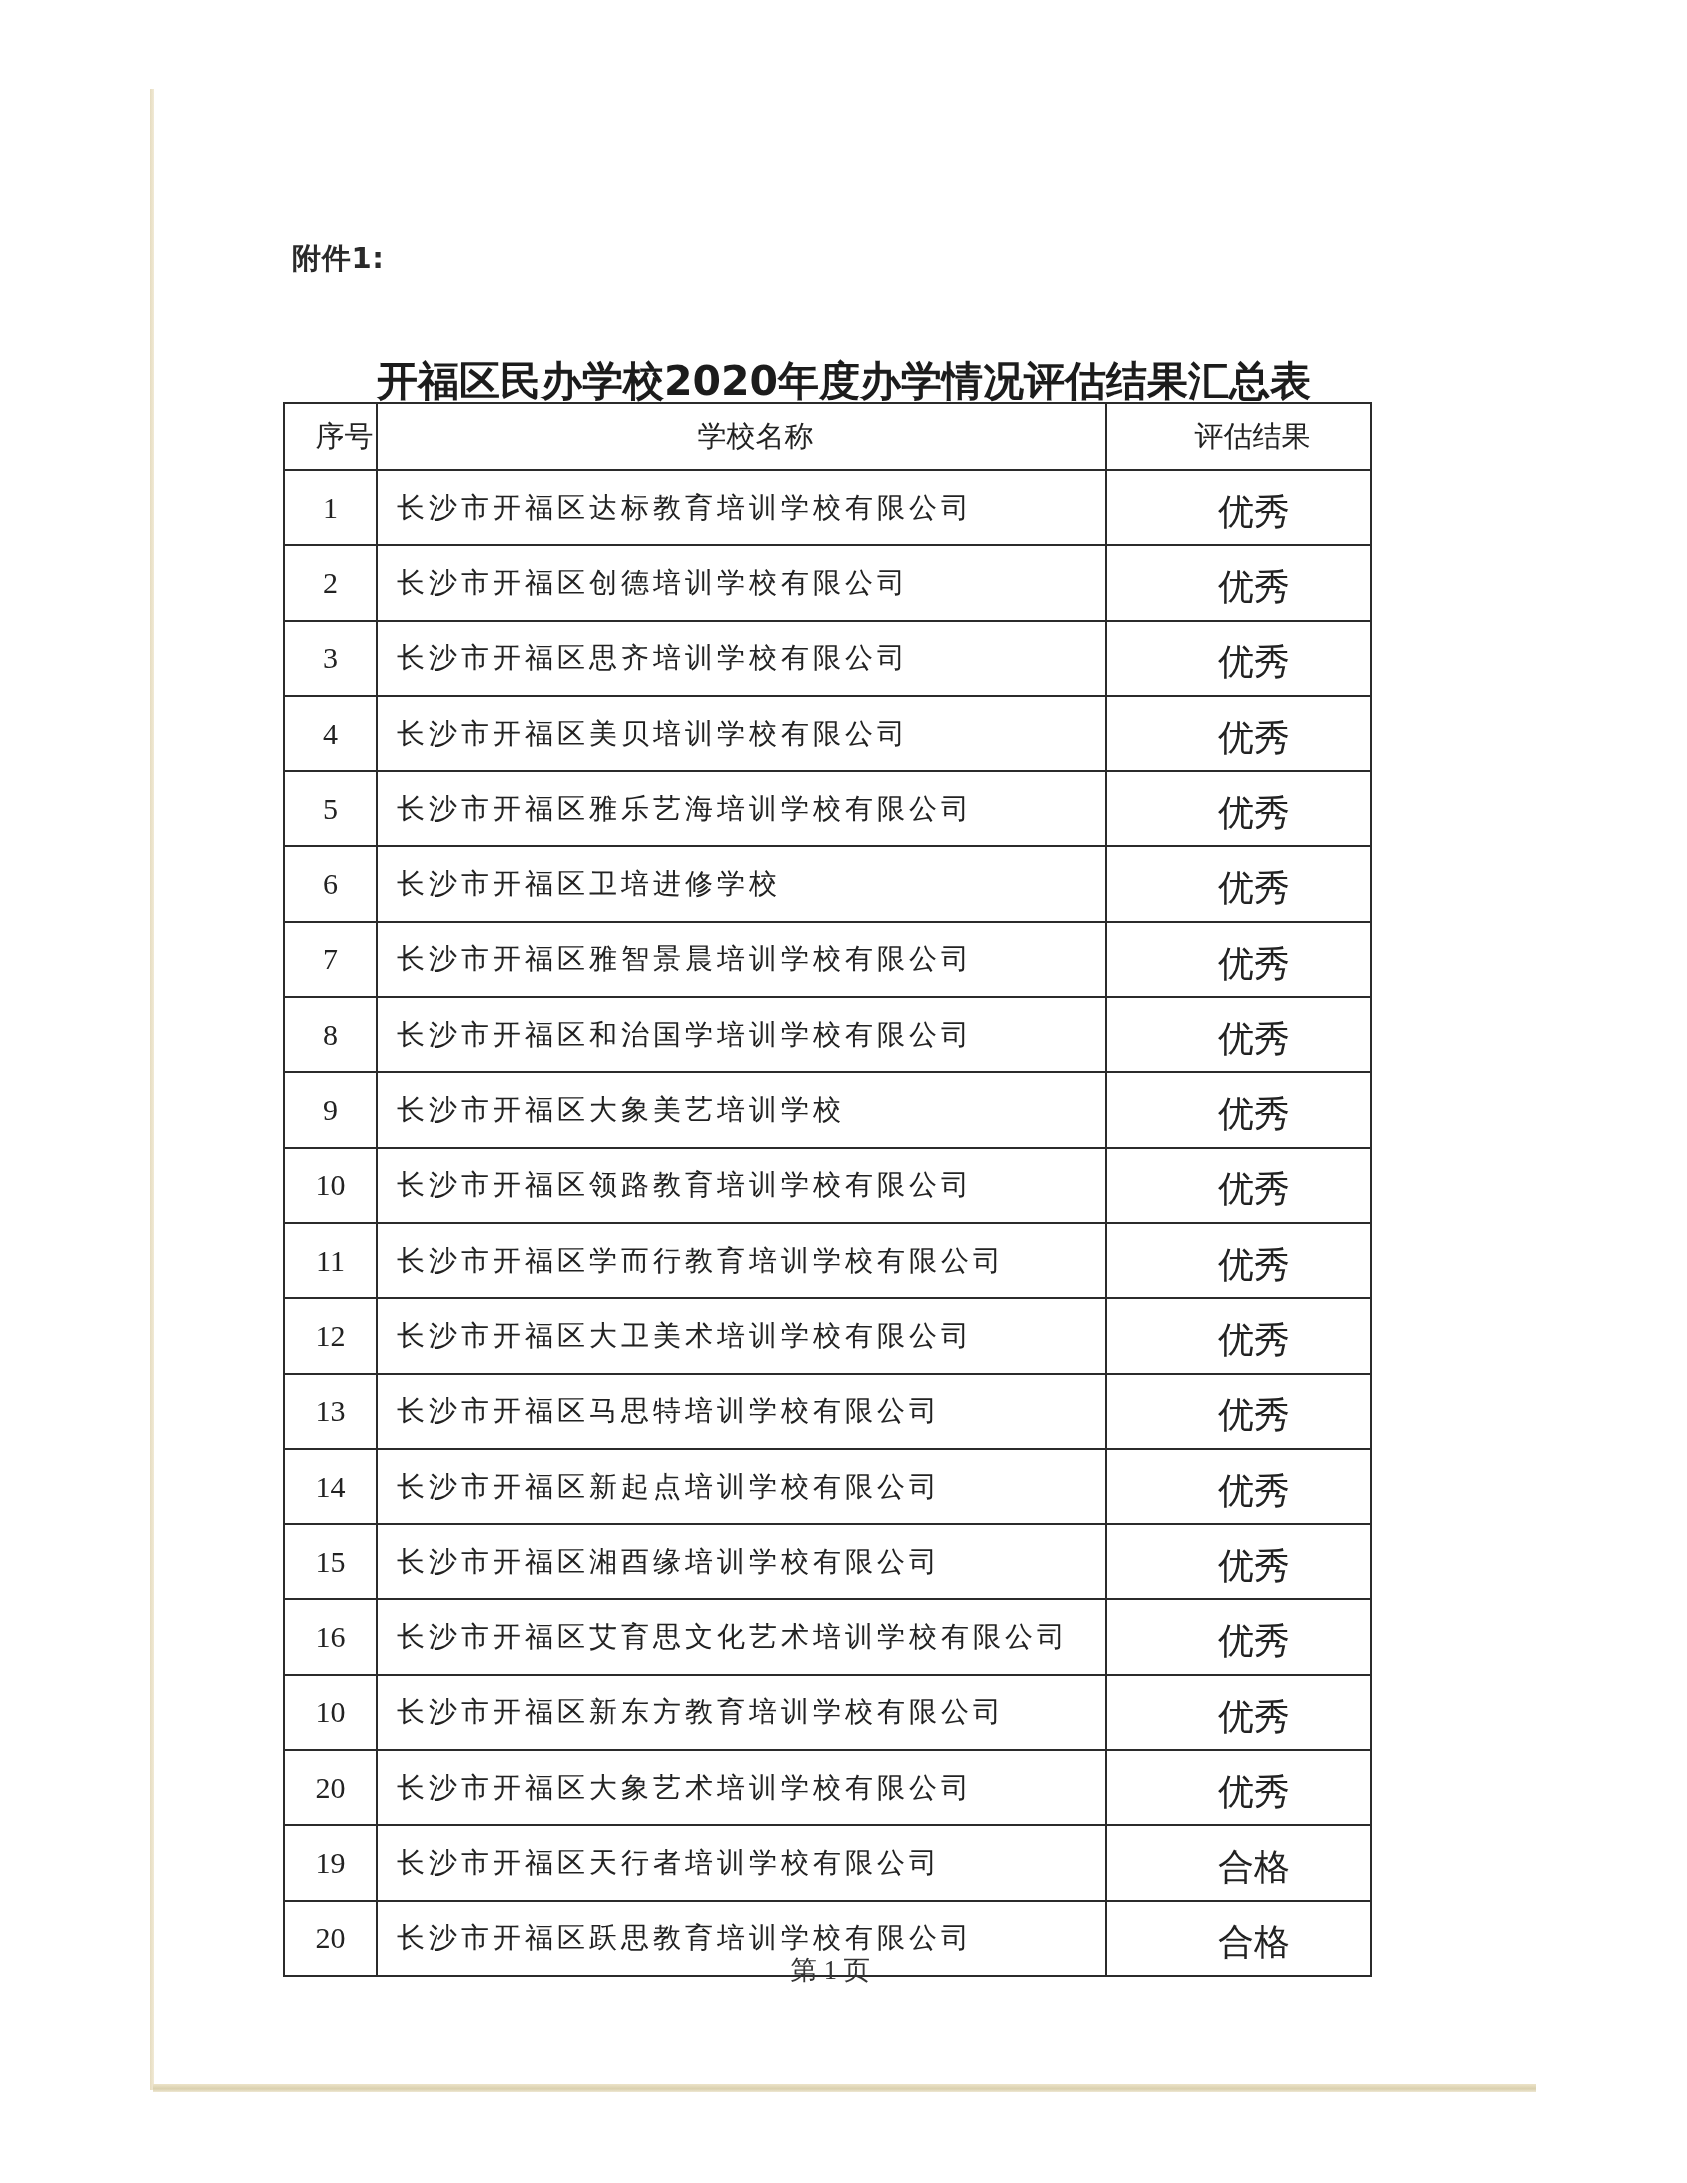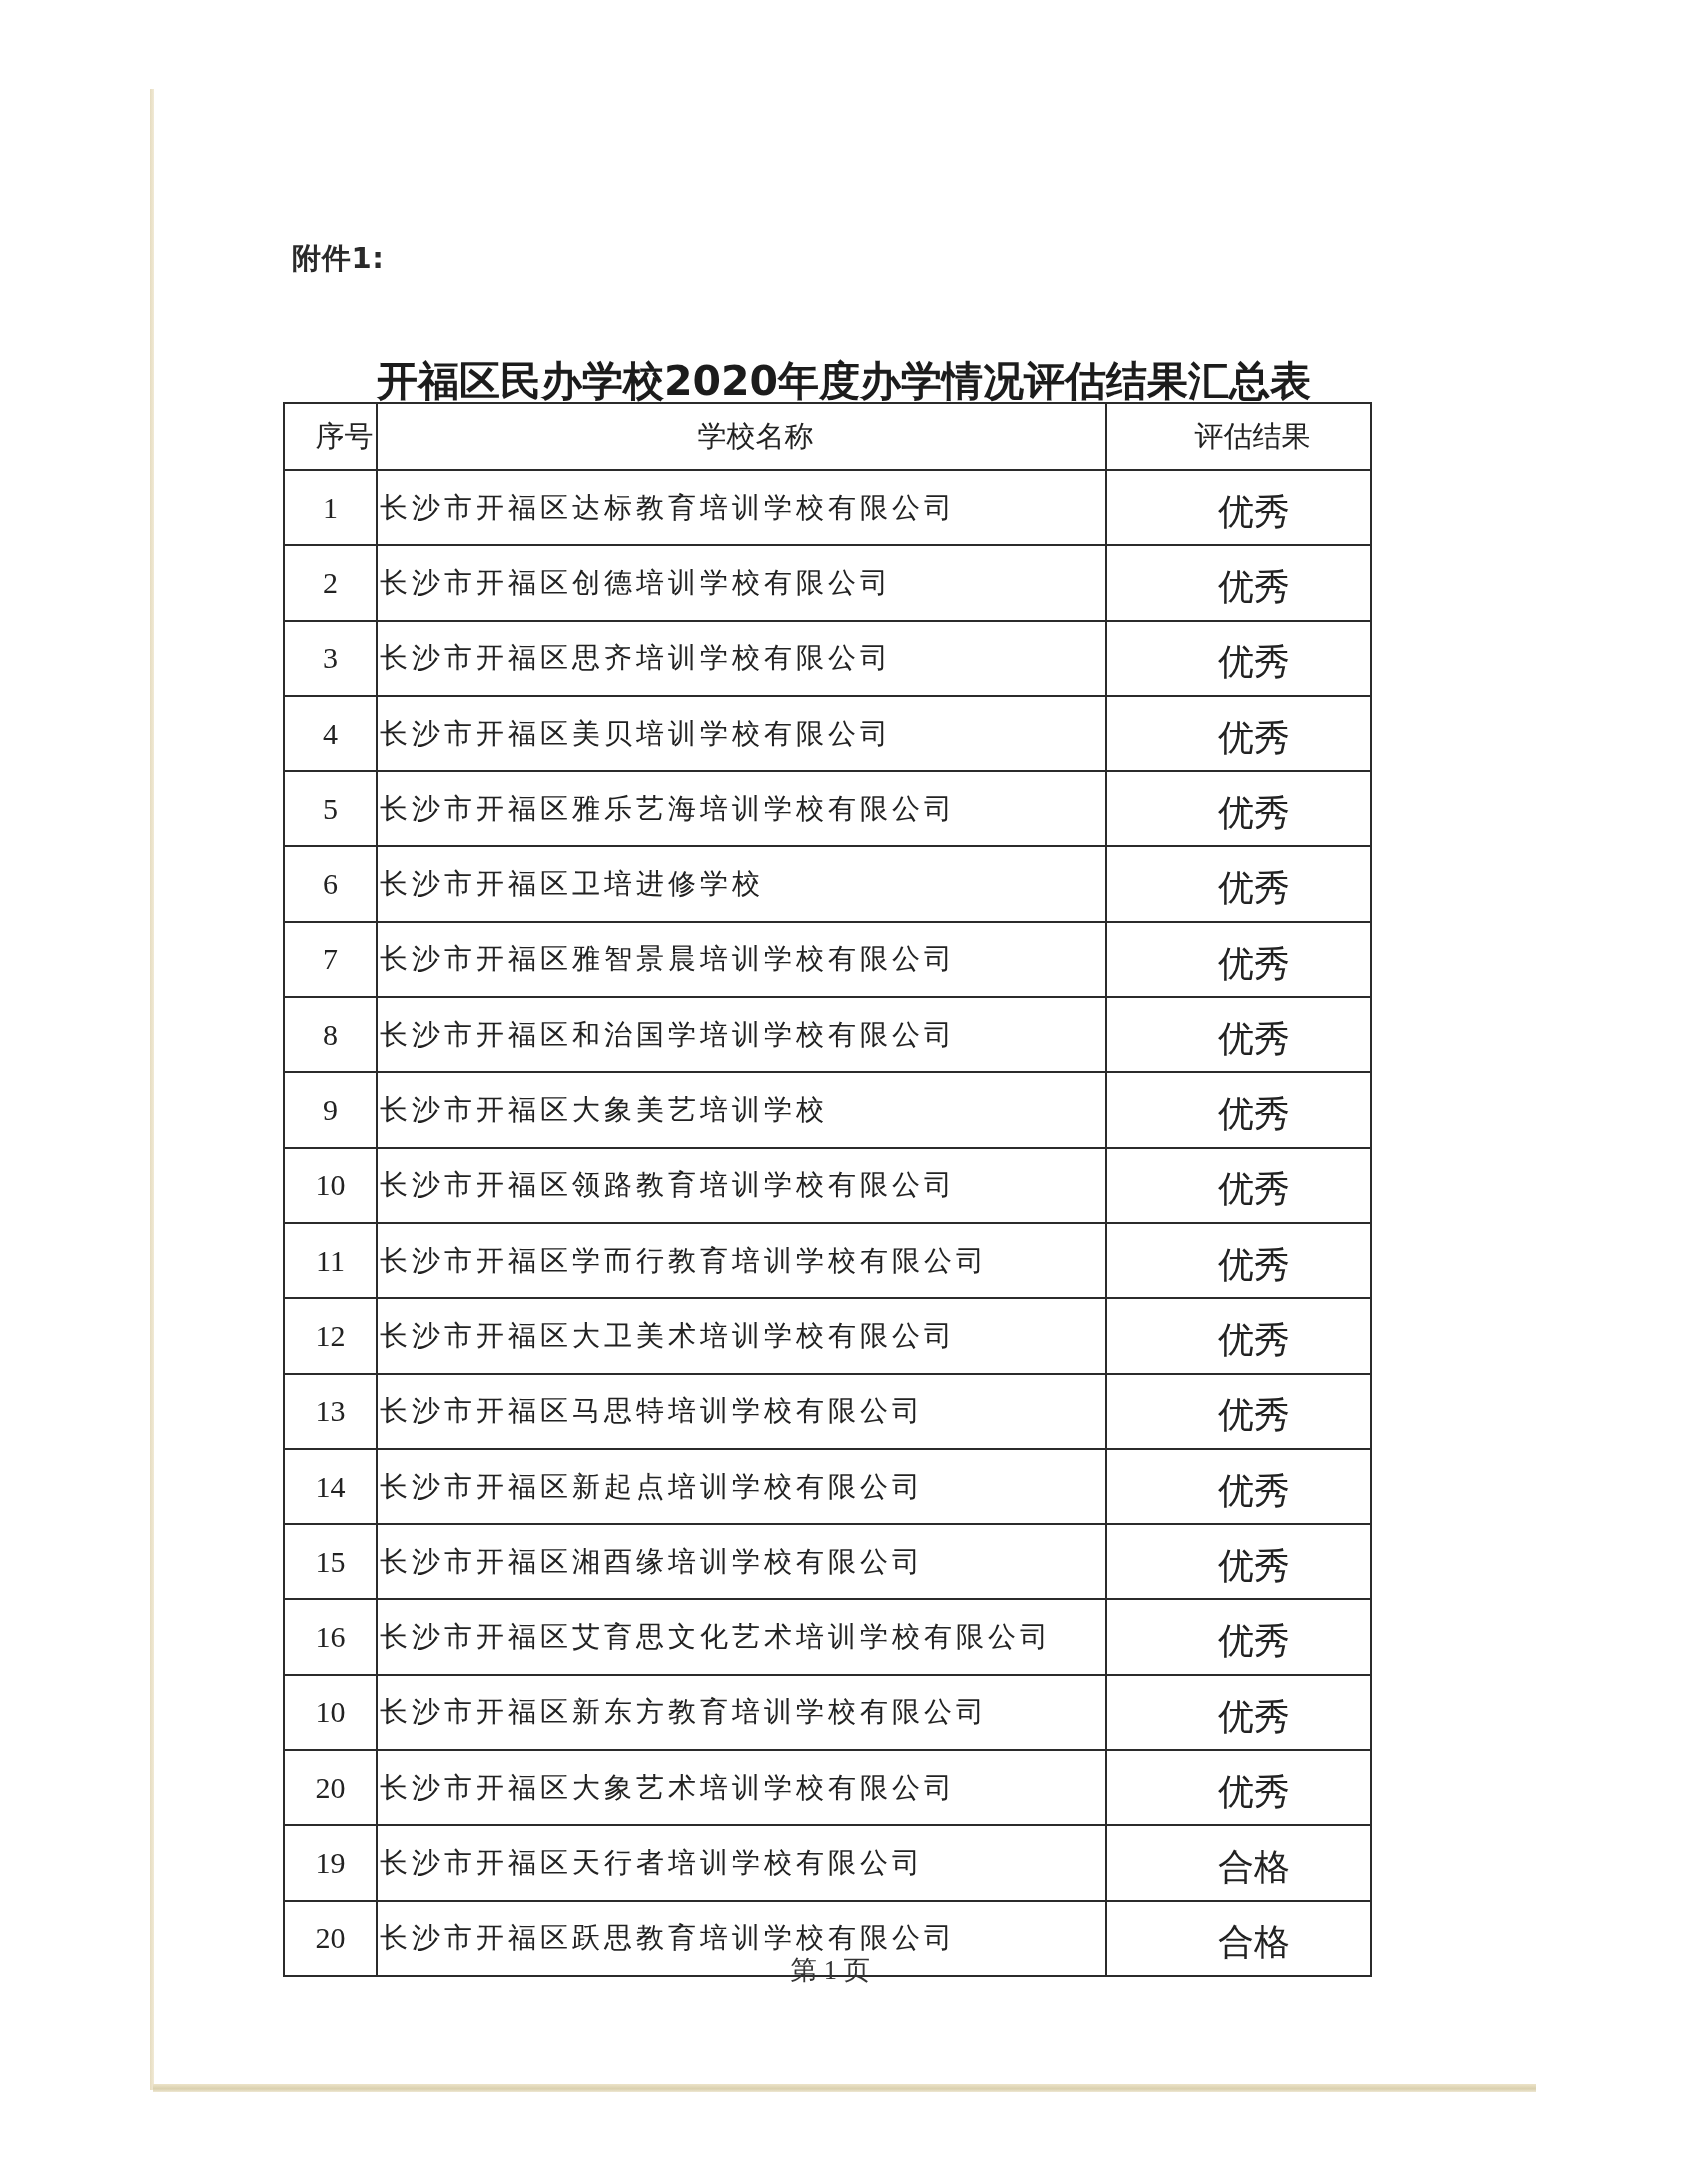--- a/index.html
+++ b/index.html
@@ -37,21 +37,21 @@
     col.c-name { width: 729px; }
     col.c-res { width: 265px; }
     th, td {
       border: 2px solid #2b2b2b;
       height: 64px; padding: 0;
       font-size: 28.4px; color: #222;
       vertical-align: middle;
     }
     thead th { height: 65px; font-family: "DejaVu Sans", sans-serif; font-weight: normal; font-size: 29px; padding-left: 28px; }
     td.no { text-align: center; font-family: "Liberation Serif", serif; font-size: 30px; }
-    td.name { text-align: left; padding-left: 2px; letter-spacing: 4px; font-family: "DejaVu Sans", sans-serif; font-size: 28px; margin-top: 28px; }
+    td.name { text-align: left; padding-left: 19px; letter-spacing: 4px; font-family: "DejaVu Sans", sans-serif; font-size: 28px; margin-top: 28px; }
     td.res { text-align: center; font-family: "DejaVu Sans", sans-serif; font-size: 36px; padding-top: 9.3px; padding-left: 31px; }
     .footer {
       position: absolute; left: 0; width: 1687px; top: 1952px; text-align: center;
       font-family: "Liberation Serif", serif; font-size: 26.5px; color: #333;
       padding-left: 0;
     }
     .footer span { display: inline-block; margin-left: -26.5px; text-align: right; }
   </style>
 </head>
 <body>

